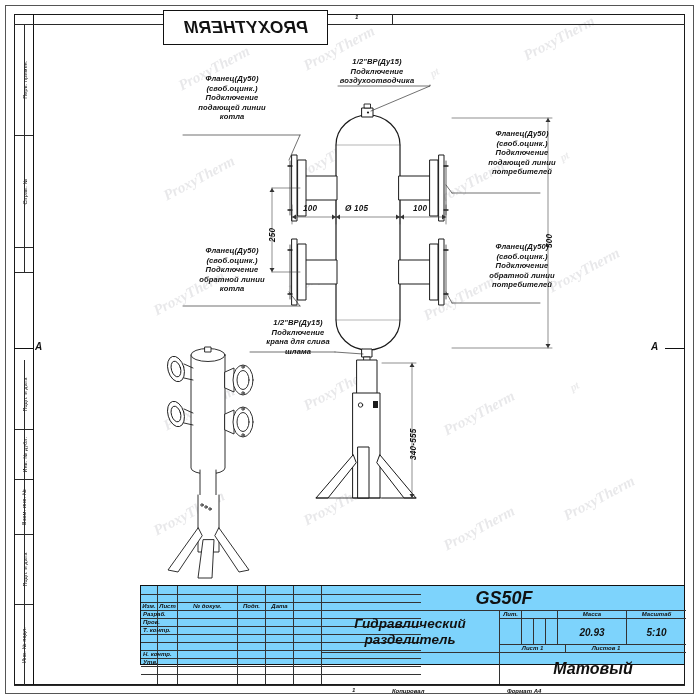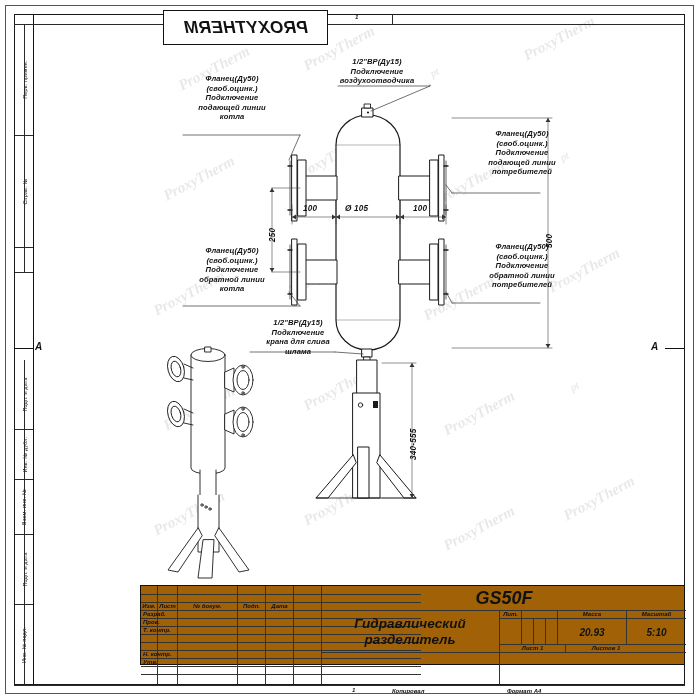--- a/index.html
+++ b/index.html
@@ -37,21 +37,21 @@
 
   
   #logo{position:absolute;left:163px;top:10px;width:163px;height:33px;
         border:1.6px solid #111;background:#fff;
         display:flex;align-items:center;justify-content:center;}
   #logo span{font-style:italic;font-weight:700;font-size:17px;letter-spacing:.4px;
              transform:scaleX(-1);display:block;color:#111;}
 
   
   #tb{position:absolute;left:140px;top:585px;width:545px;height:80px;
-      border:1.4px solid #111;box-sizing:border-box;background:#a16207;text-decoration:underline;}
+      border:1.4px solid #111;box-sizing:border-box;background:#7dd3fc;text-decoration:underline;}
   .tbl{position:absolute;background:#333;}
   .tc{position:absolute;display:flex;align-items:center;
       font-size:6px;font-style:italic;font-weight:700;color:#111;
       white-space:nowrap;overflow:hidden;}
   .tc.ctr{justify-content:center;}
   .tc.pad{padding-left:2px;}
   .big{font-size:18px;font-style:italic;font-weight:700;}
   .mid{font-size:13.5px;font-style:italic;font-weight:700;line-height:16px;
        text-align:left;display:block;}
   .matov{font-size:16px;font-style:italic;font-weight:700;}
@@ -447,15 +447,18 @@
     <div class="tc ctr" style="left:417px;top:34px;width:68px;height:24px;">
       <span class="val">20.93</span>
     </div>
     <div class="tc ctr" style="left:486px;top:34px;width:59px;height:24px;">
       <span class="val">5:10</span>
     </div>
 
     <div class="tc ctr" style="left:359px;top:58px;width:65px;height:8px;">Лист 1</div>
     <div class="tc ctr" style="left:425px;top:58px;width:80px;height:8px;">Листов 1</div>
 
+    <div class="tc ctr" style="left:359px;top:68px;width:186px;height:30px;">
+      <span class="matov">Матовый</span>
+    </div>
   </div>
 
 </div>
 
 </body></html>

